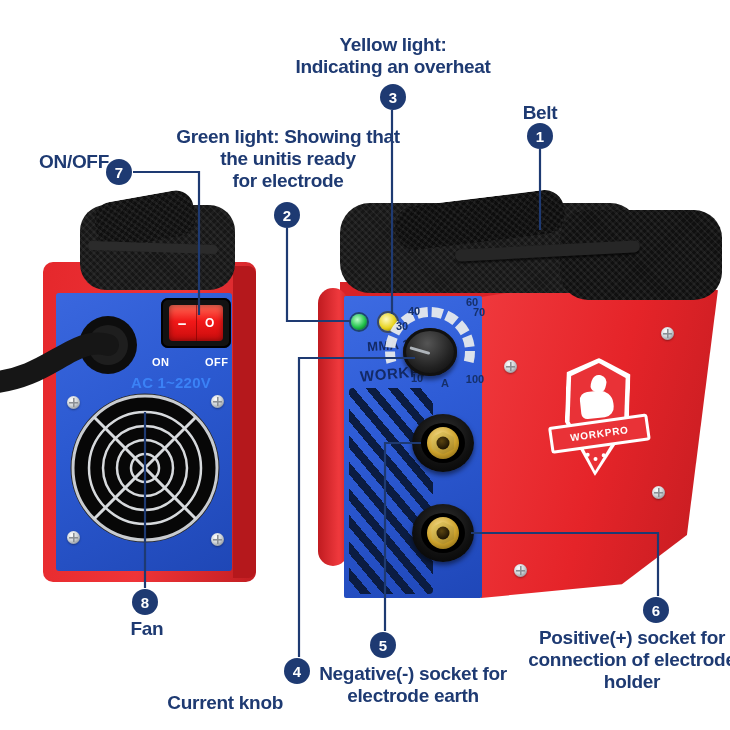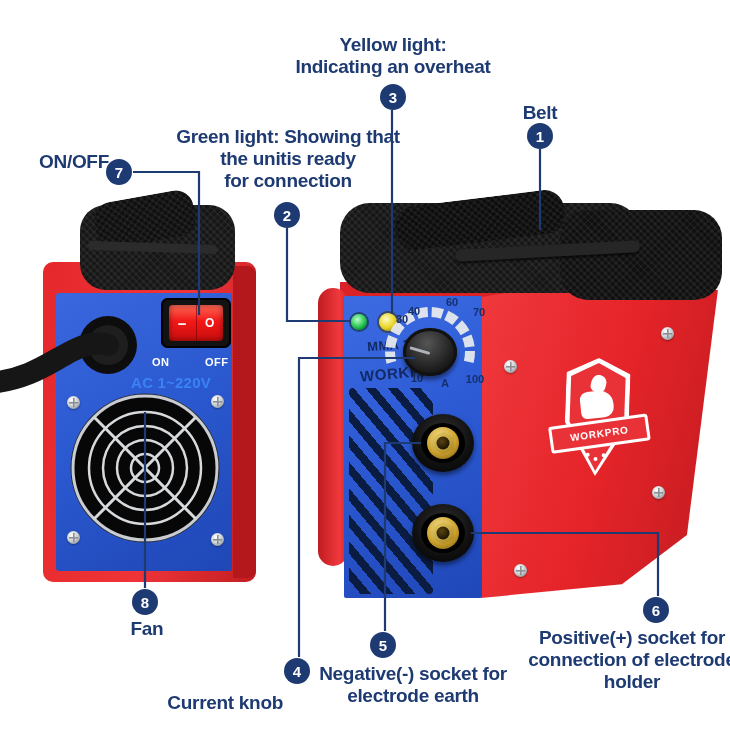--- a/index.html
+++ b/index.html
@@ -143,23 +143,23 @@
     <div class="rm-edge"></div>
     <div class="rm-blue"></div>
     <div class="rm-vents"></div>
 
     <div class="led green"></div>
     <div class="led yellow"></div>
 
     <div class="rm-model">MMA 100A</div>
     <div class="rm-brand">WORKPRO</div>
 
-    <div class="dial-num" style="left:388px;top:313px;">30</div>
+    <div class="dial-num" style="left:388px;top:320px;">30</div>
     <div class="dial-num" style="left:400px;top:305px;">40</div>
-    <div class="dial-num" style="left:438px;top:296px;">60</div>
+    <div class="dial-num" style="left:458px;top:296px;">60</div>
     <div class="dial-num" style="left:465px;top:306px;">70</div>
     <div class="dial-num" style="left:403px;top:372px;">10</div>
     <div class="dial-num" style="left:431px;top:377px;">A</div>
     <div class="dial-num" style="left:461px;top:373px;">100</div>
 
     <div class="knob">
       <div class="pointer"></div>
     </div>
 
     <div class="socket" style="left:412px;top:414px;">
@@ -235,21 +235,21 @@
   <div class="co-circle" style="left:380px;top:84px;">3</div>
 
   <div class="co-label" style="left:480px;top:102px;width:120px;">
     <div>Belt</div>
   </div>
   <div class="co-circle" style="left:527px;top:123px;">1</div>
 
   <div class="co-label" style="left:148px;top:126px;width:280px;">
     <div>Green light: Showing that</div>
     <div>the unitis ready</div>
-    <div>for connection</div>
+    <div>for electrode</div>
   </div>
   <div class="co-circle" style="left:274px;top:202px;">2</div>
 
   <div class="co-label" style="left:14px;top:151px;width:120px;">
     <div>ON/OFF</div>
   </div>
   <div class="co-circle" style="left:106px;top:159px;">7</div>
 
   <div class="co-circle" style="left:132px;top:589px;">8</div>
   <div class="co-label" style="left:97px;top:618px;width:100px;">

